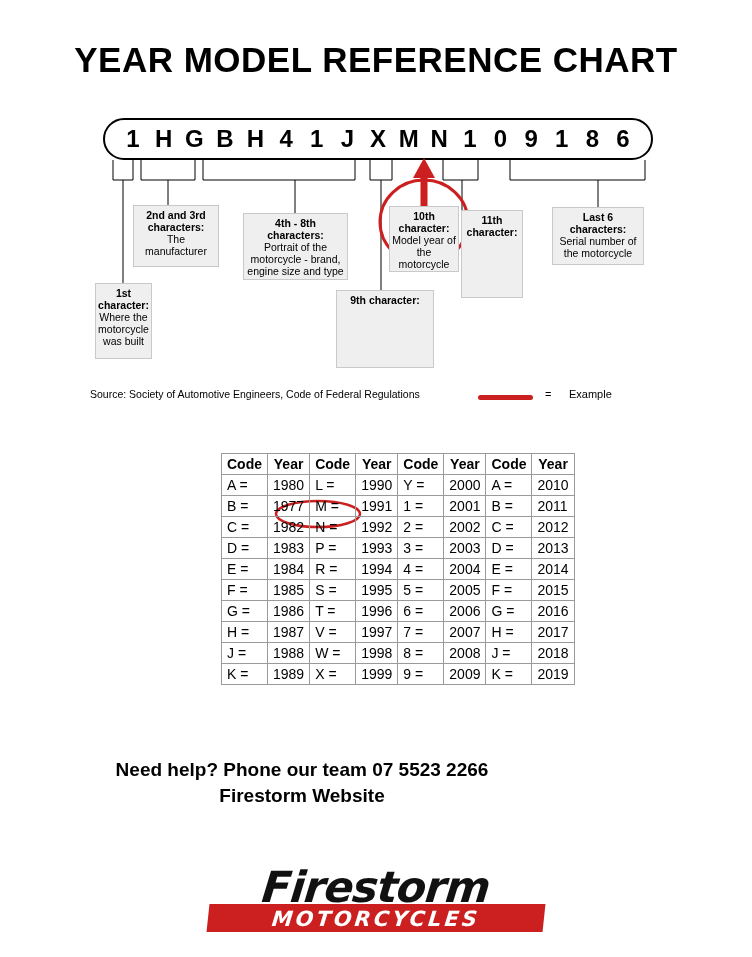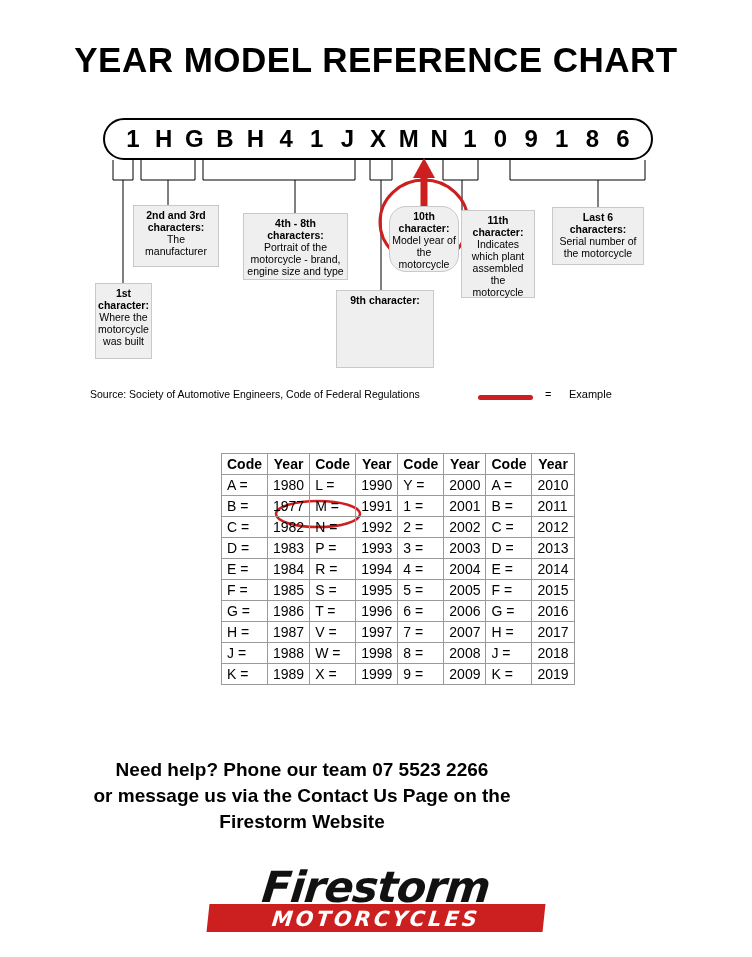--- a/index.html
+++ b/index.html
@@ -256,28 +256,27 @@
 
 <div class="callout" style="top:213px; left:243px; width:105px; height:67px;">
   <b>4th - 8th characters:</b><br>
   <span>Portrait of the motorcycle - brand, engine size and type</span>
 </div>
 
 <div class="callout" style="top:290px; left:336px; width:98px; height:78px;">
   <b>9th character:</b><br>
 </div>
 
-<div class="callout" style="top:206px; left:389px; width:70px; height:66px;border-radius:17px;">
+<div class="callout" style="top:206px; left:389px; width:70px; height:66px;">
   <b>10th character:</b><br>
   <span>Model year of the motorcycle</span>
 </div>
 
-<div class="callout" style="top:210px; left:461px; width:74px; height:88px;">
+<div class="callout" style="top:210px; left:461px; width:62px; height:88px;">
   <b>11th character:</b><br>
-  <span>Indicates which plant assembled the motorcycle</span>
 </div>
 
 <div class="callout" style="top:207px; left:552px; width:92px; height:58px;">
   <b>Last 6 characters:</b><br>
   <span>Serial number of the motorcycle</span>
 </div>
 
 <div class="source">Source:  Society of Automotive Engineers, Code of Federal Regulations</div>
 <div class="legend-line"></div>
 <div class="legend-eq">=</div>
@@ -395,21 +394,20 @@
       <td class="code">9 =</td>
       <td class="year">2009</td>
       <td class="code">K =</td>
       <td class="year">2019</td>
     </tr>
   </tbody>
 </table>
 
 <div class="help">
   <div>Need help?  Phone our team 07 5523 2266</div>
-  <div>or message us via the Contact Us Page on the</div>
   <div>Firestorm Website</div>
 </div>
 
 <div class="logo">
   <div class="logo-text1">Firestorm</div>
   <div class="logo-bar"></div>
   <div class="logo-text2">MOTORCYCLES</div>
 </div>
 
 </body></html>

